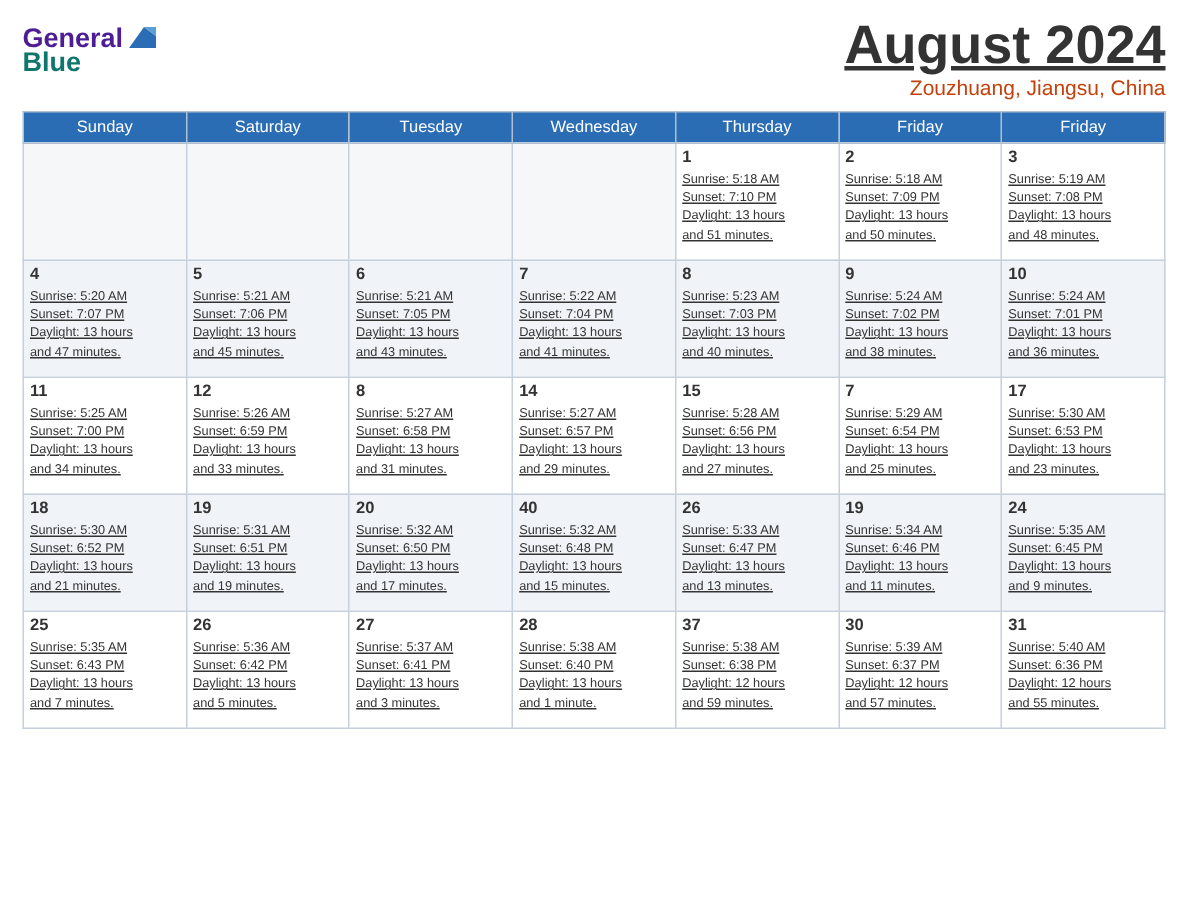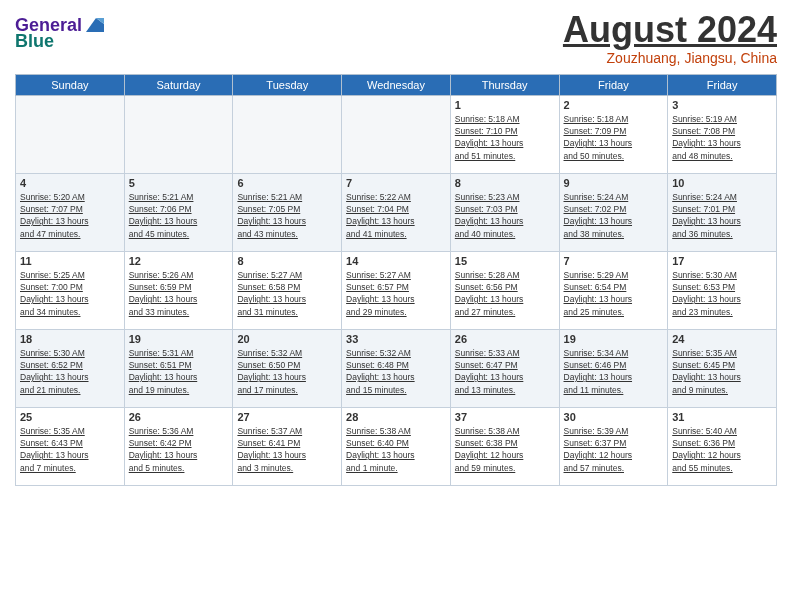--- a/index.html
+++ b/index.html
@@ -213,21 +213,21 @@
           </td>
           <td>
             <div class="day-number">19</div>
             <div class="day-info">Sunrise: 5:31 AM<br>Sunset: 6:51 PM<br>Daylight: 13 hours<br>and 19 minutes.</div>
           </td>
           <td>
             <div class="day-number">20</div>
             <div class="day-info">Sunrise: 5:32 AM<br>Sunset: 6:50 PM<br>Daylight: 13 hours<br>and 17 minutes.</div>
           </td>
           <td>
-            <div class="day-number">33</div>
+            <div class="day-number">40</div>
             <div class="day-info">Sunrise: 5:32 AM<br>Sunset: 6:48 PM<br>Daylight: 13 hours<br>and 15 minutes.</div>
           </td>
           <td>
             <div class="day-number">26</div>
             <div class="day-info">Sunrise: 5:33 AM<br>Sunset: 6:47 PM<br>Daylight: 13 hours<br>and 13 minutes.</div>
           </td>
           <td>
             <div class="day-number">19</div>
             <div class="day-info">Sunrise: 5:34 AM<br>Sunset: 6:46 PM<br>Daylight: 13 hours<br>and 11 minutes.</div>
           </td>

